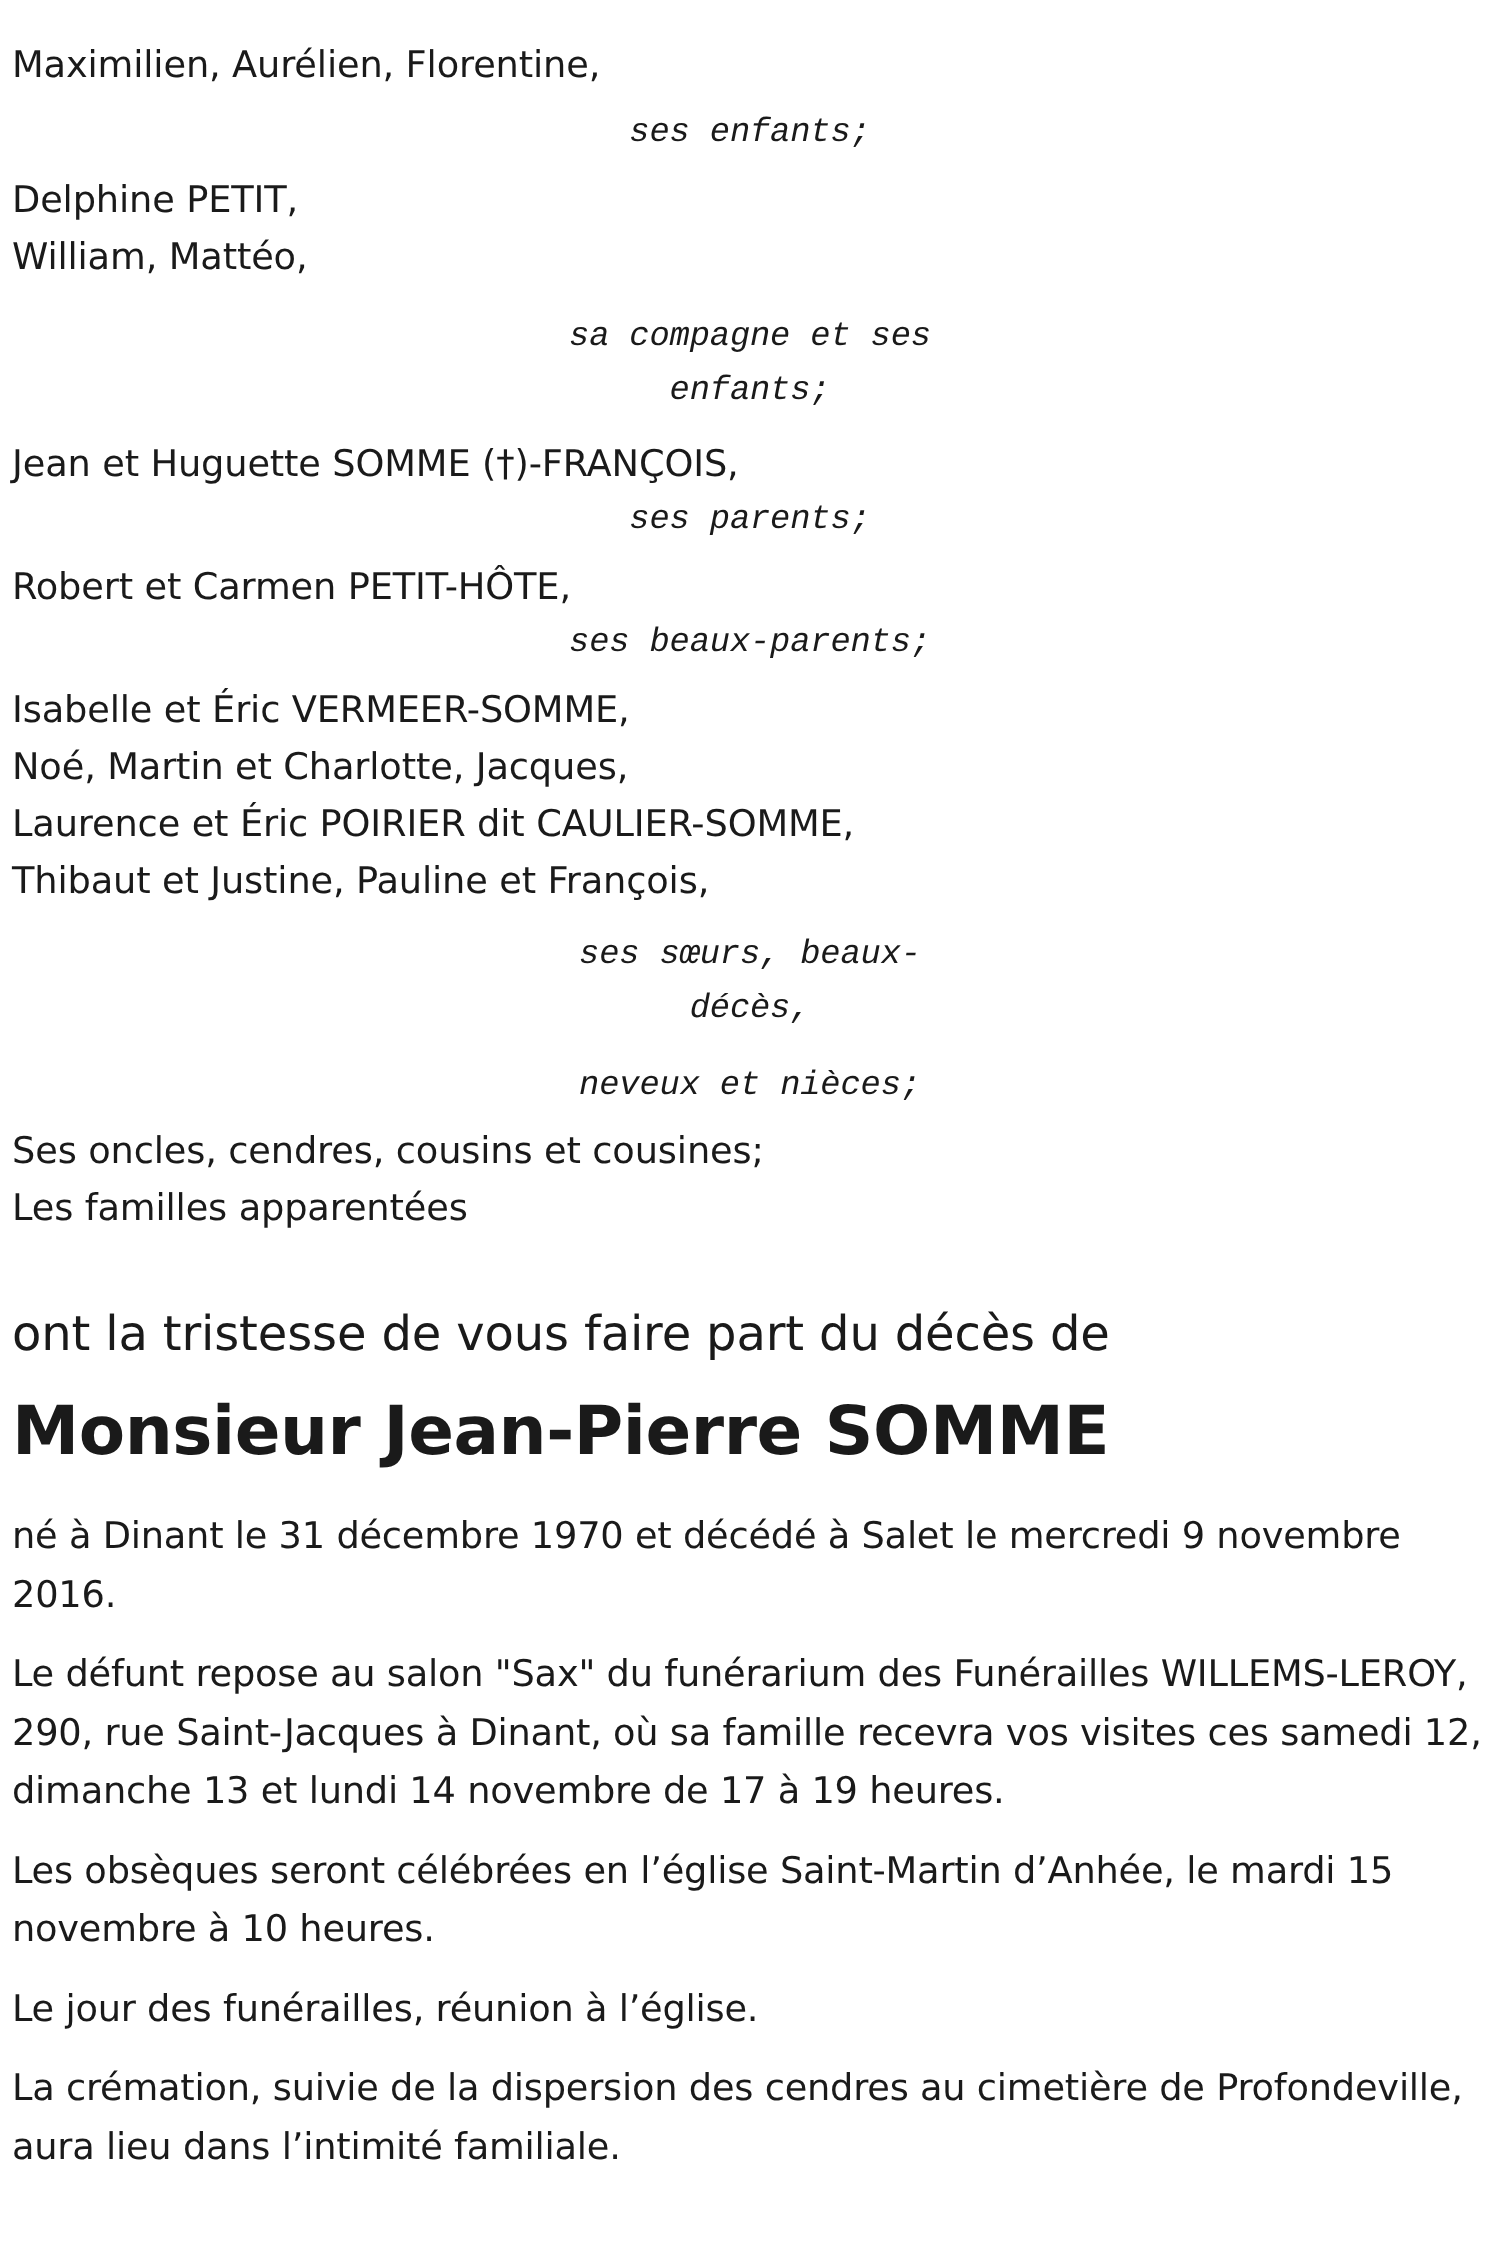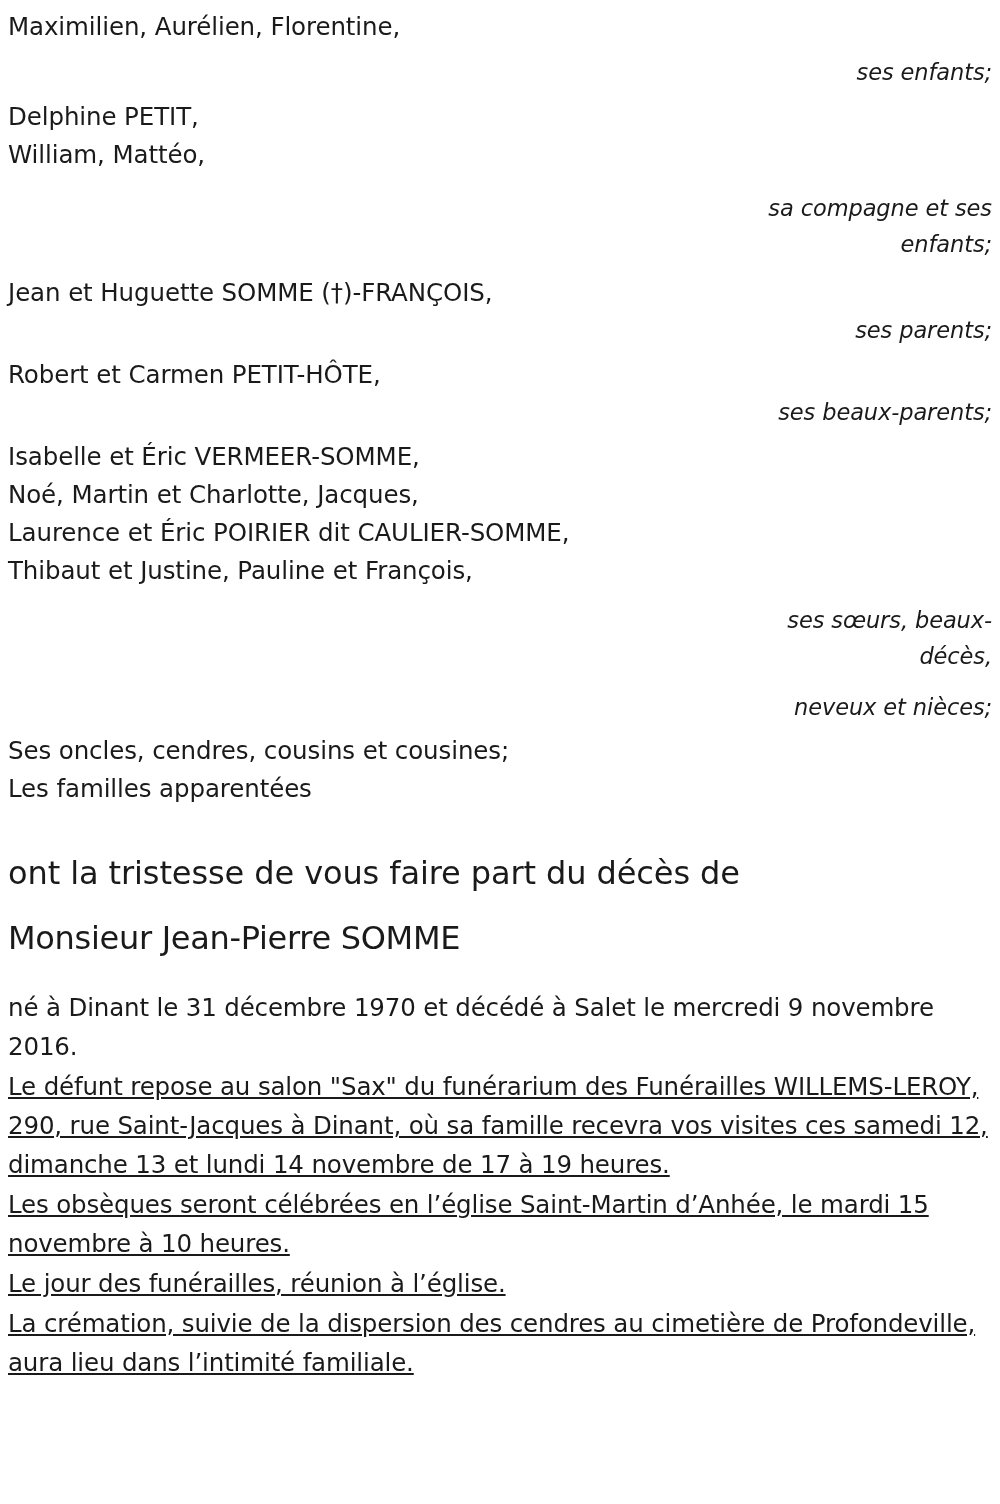--- a/index.html
+++ b/index.html
@@ -12,68 +12,69 @@
     height: 1504px;
     font-family: "DejaVu Sans", sans-serif;
     color: #1a1a1a;
     overflow: hidden;
   }
   .page {
     position: relative;
     width: 1000px;
     height: 1504px;
     box-sizing: border-box;
-    padding: 0 8px;
+    padding: 16px 8px;
   }
 
   
   .row {
     position: relative;
     width: 100%;
   }
   .name-line {
     font-size: 24.5px;
     line-height: 38px;
     letter-spacing: -0.1px;
     white-space: nowrap;
   }
   .rel {
     font-size: 22.5px;
     font-style: italic;
     line-height: 36px;
-    text-align: right;
+    text-align: center;
     letter-spacing: -0.1px;
+    font-family: Liberation Mono, monospace;
   }
   .gap-8  { height: 8px; }
   .gap-12 { height: 12px; }
   .gap-16 { height: 16px; }
   .gap-24 { height: 24px; }
   .gap-28 { height: 28px; }
   .gap-46 { height: 46px; }
 
   .lead {
     font-size: 32px;
     line-height: 38px;
     letter-spacing: -0.1px;
   }
 
   .deceased-name {
-    font-size: 32px;
-    font-weight: normal;
+    font-size: 45px;
+    font-weight: bold;
     line-height: 44px;
     letter-spacing: -0.3px;
   }
 
   .para {
     font-size: 24.5px;
     line-height: 39px;
     letter-spacing: -0.15px;
     max-width: 984px;
   }
-  .para + .para { margin-top: 1px; text-decoration: underline; }
+  .para + .para { margin-top: 14px; }
 </style>
 </head>
 <body>
 
 <div class="page">
 
   <div class="gap-8"></div>
   <div class="row">
     <div class="name-line">Maximilien, Aurélien, Florentine,</div>
   </div>

